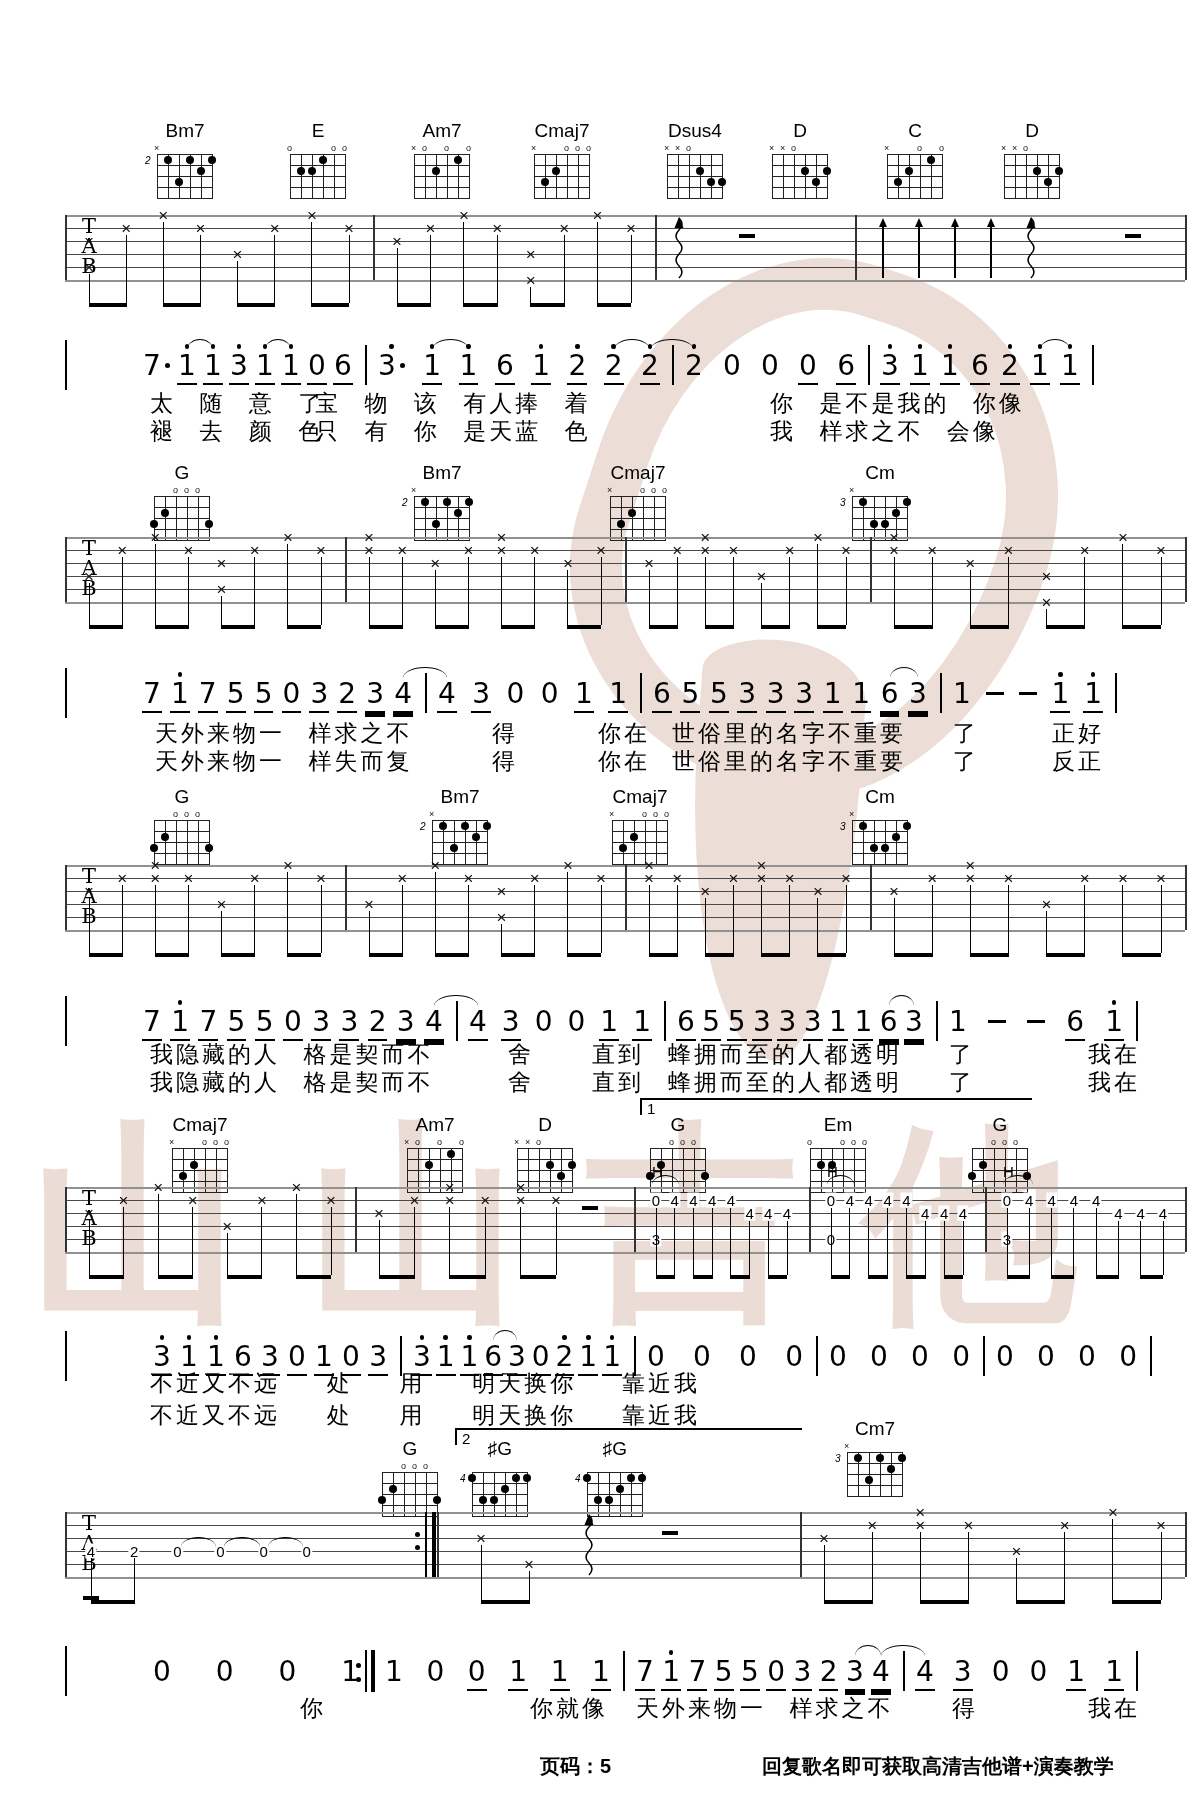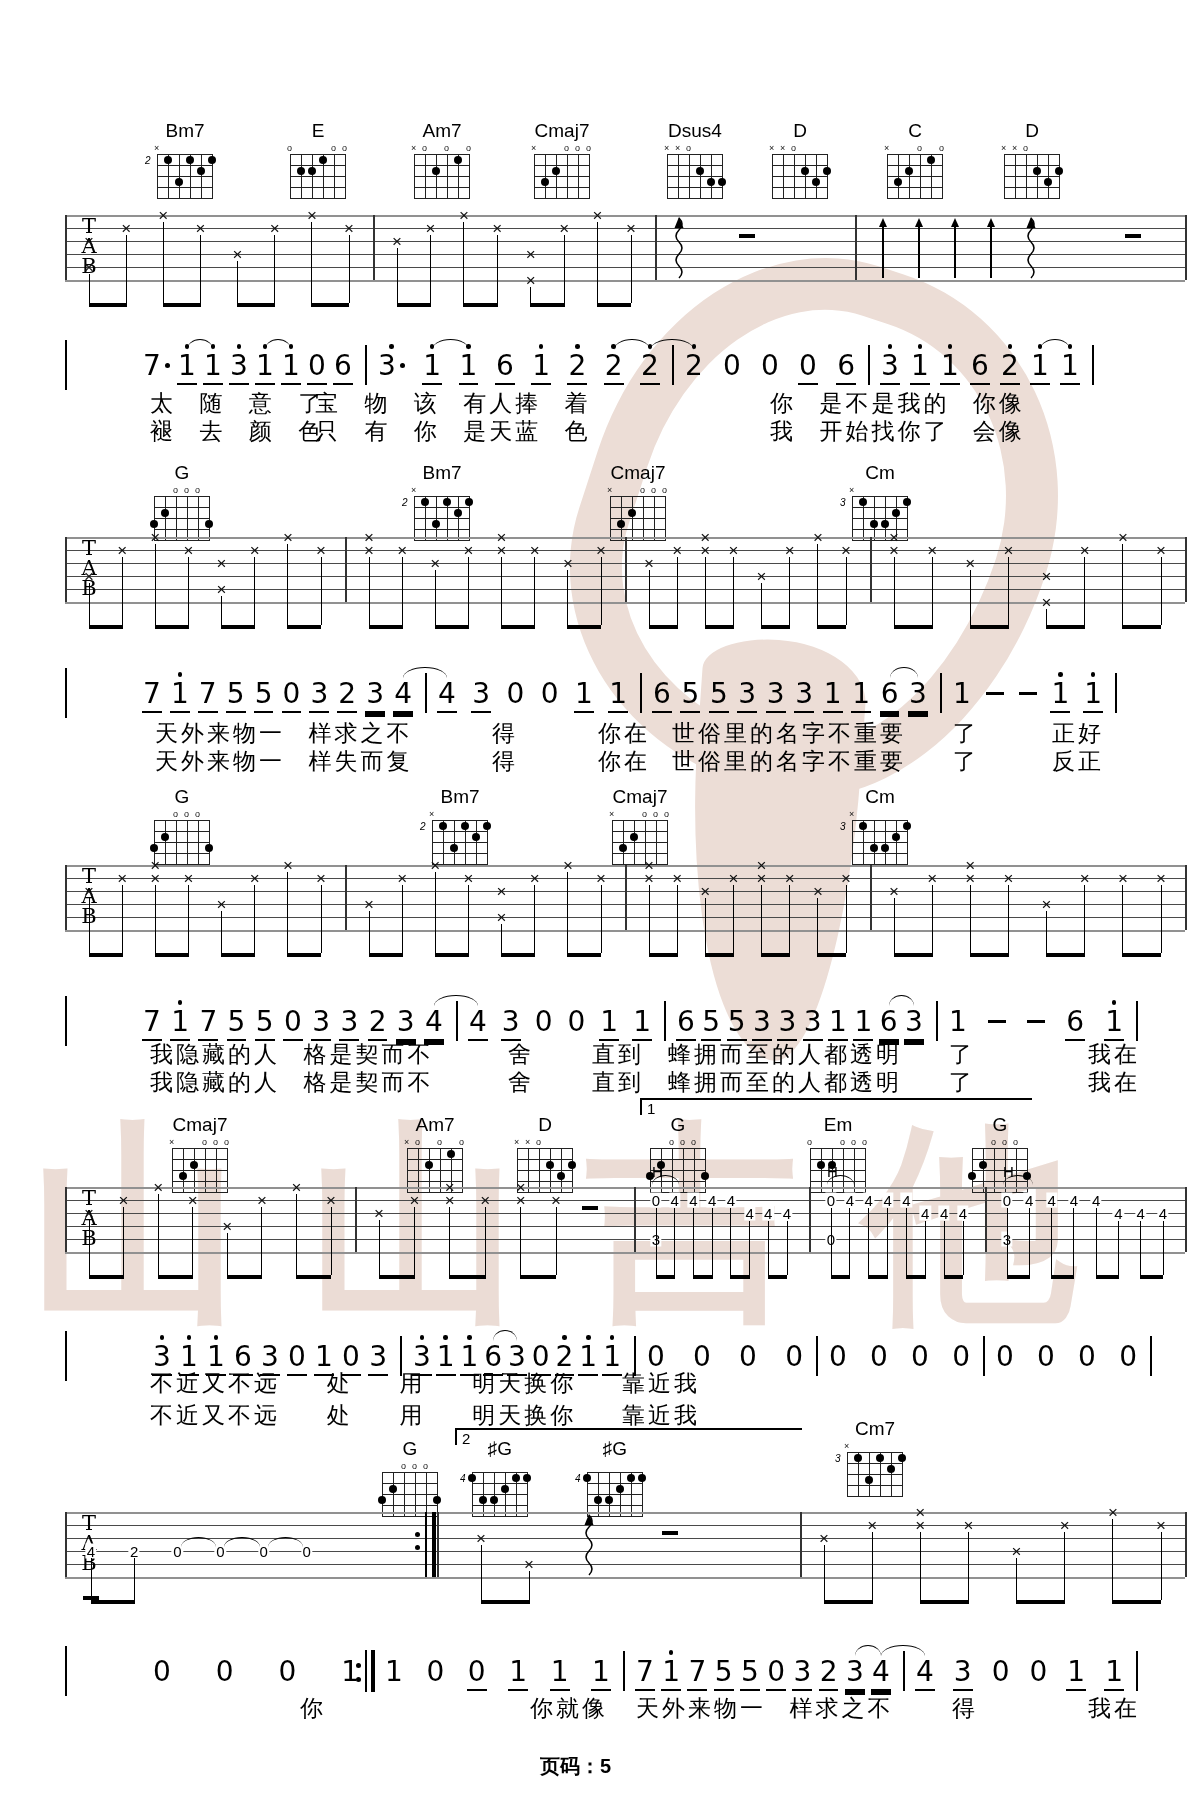--- a/index.html
+++ b/index.html
@@ -63,20 +63,21 @@
 <body>
 
 <div id="page">
   <div class="wm">
     <div class="wm-ring"></div>
     <div class="wm-stem"></div>
     <div class="wm-text">山山吉他</div>
   </div>
   <div class="footer">
     <span class="f-center">页码：5</span>
+    <span class="f-right">回复歌名即可获取高清吉他谱+演奏教学</span>
   </div>
 <div class="volta" style="left: 640px; top: 1098px; width: 390px;">
       <div class="vlabel">1</div>
     </div>
     <div class="volta" style="left: 455px; top: 1428px; width: 345px;">
       <div class="vlabel">2</div>
     </div>
     <div class="chord" style="left: 157px; top: 120px;">
       <div class="chord-name">Bm7</div>
       <div class="cgrid">
@@ -535,21 +536,21 @@
       <div class="jarc" style="left: 432px; width: 37px; top: -5px;"></div>
       <div class="jarc" style="left: 614px; width: 36px; top: -5px;"></div>
       <div class="jarc" style="left: 650px; width: 44px; top: -5px;"></div>
       <div class="jarc" style="left: 1040px; width: 30px; top: -5px;"></div>
     </div>
     <div class="lyr" style="left: 150px; top: 390px;">太 随 意 了</div>
     <div class="lyr" style="left: 315px; top: 390px;">宝 物 该 有人捧 着</div>
     <div class="lyr" style="left: 770px; top: 390px;">你 是不是我的 你像</div>
     <div class="lyr" style="left: 150px; top: 418px;">褪 去 颜 色</div>
     <div class="lyr" style="left: 315px; top: 418px;">只 有 你 是天蓝 色</div>
-    <div class="lyr" style="left: 770px; top: 418px;">我 开始找你了 会像</div>
+    <div class="lyr" style="left: 770px; top: 418px;">我 样求之不 会像</div>
     <div class="chord" style="left: 154px; top: 462px;">
       <div class="chord-name">G</div>
       <div class="cgrid">
         <div class="cmk" style="left: 19px;">o</div>
         <div class="cmk" style="left: 30px;">o</div>
         <div class="cmk" style="left: 41px;">o</div>
         <div class="cvl" style="left: 0px;"></div>
         <div class="cvl" style="left: 11px;"></div>
         <div class="cvl" style="left: 22px;"></div>
         <div class="cvl" style="left: 33px;"></div>

